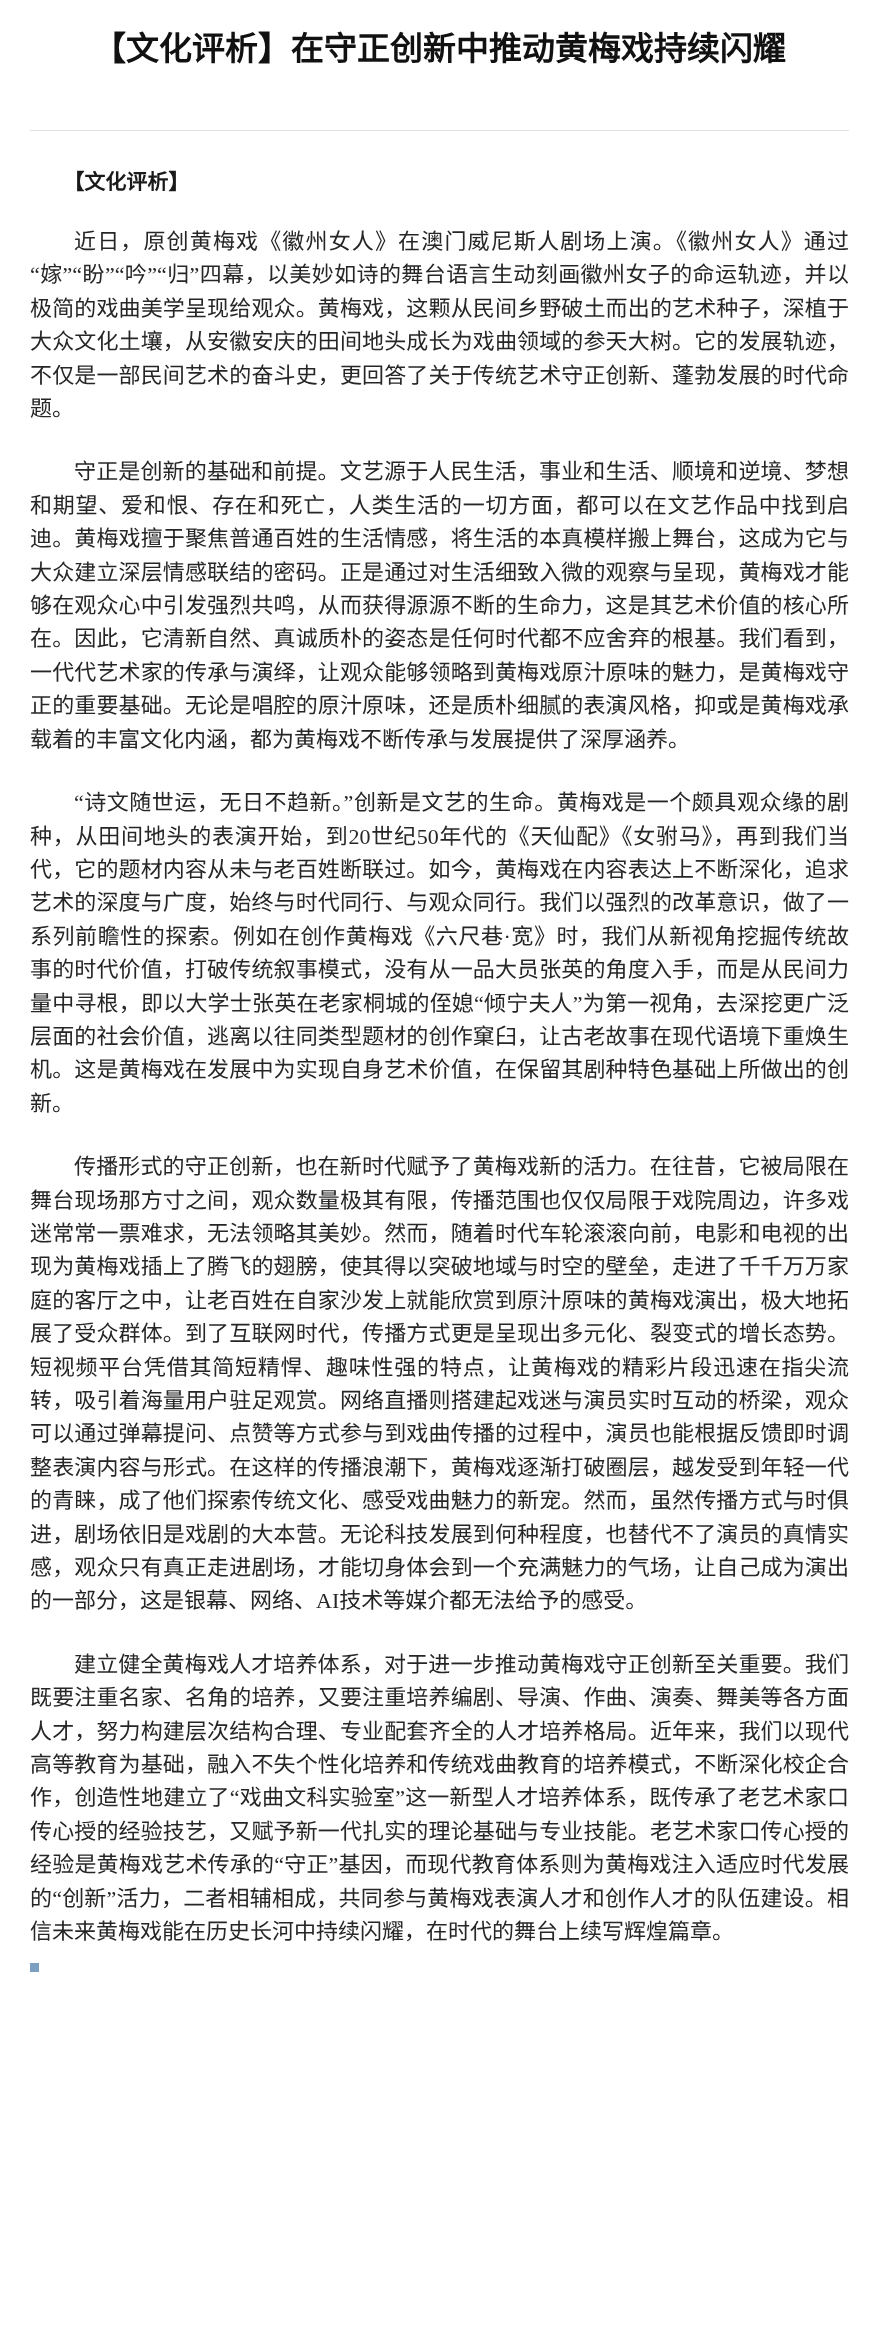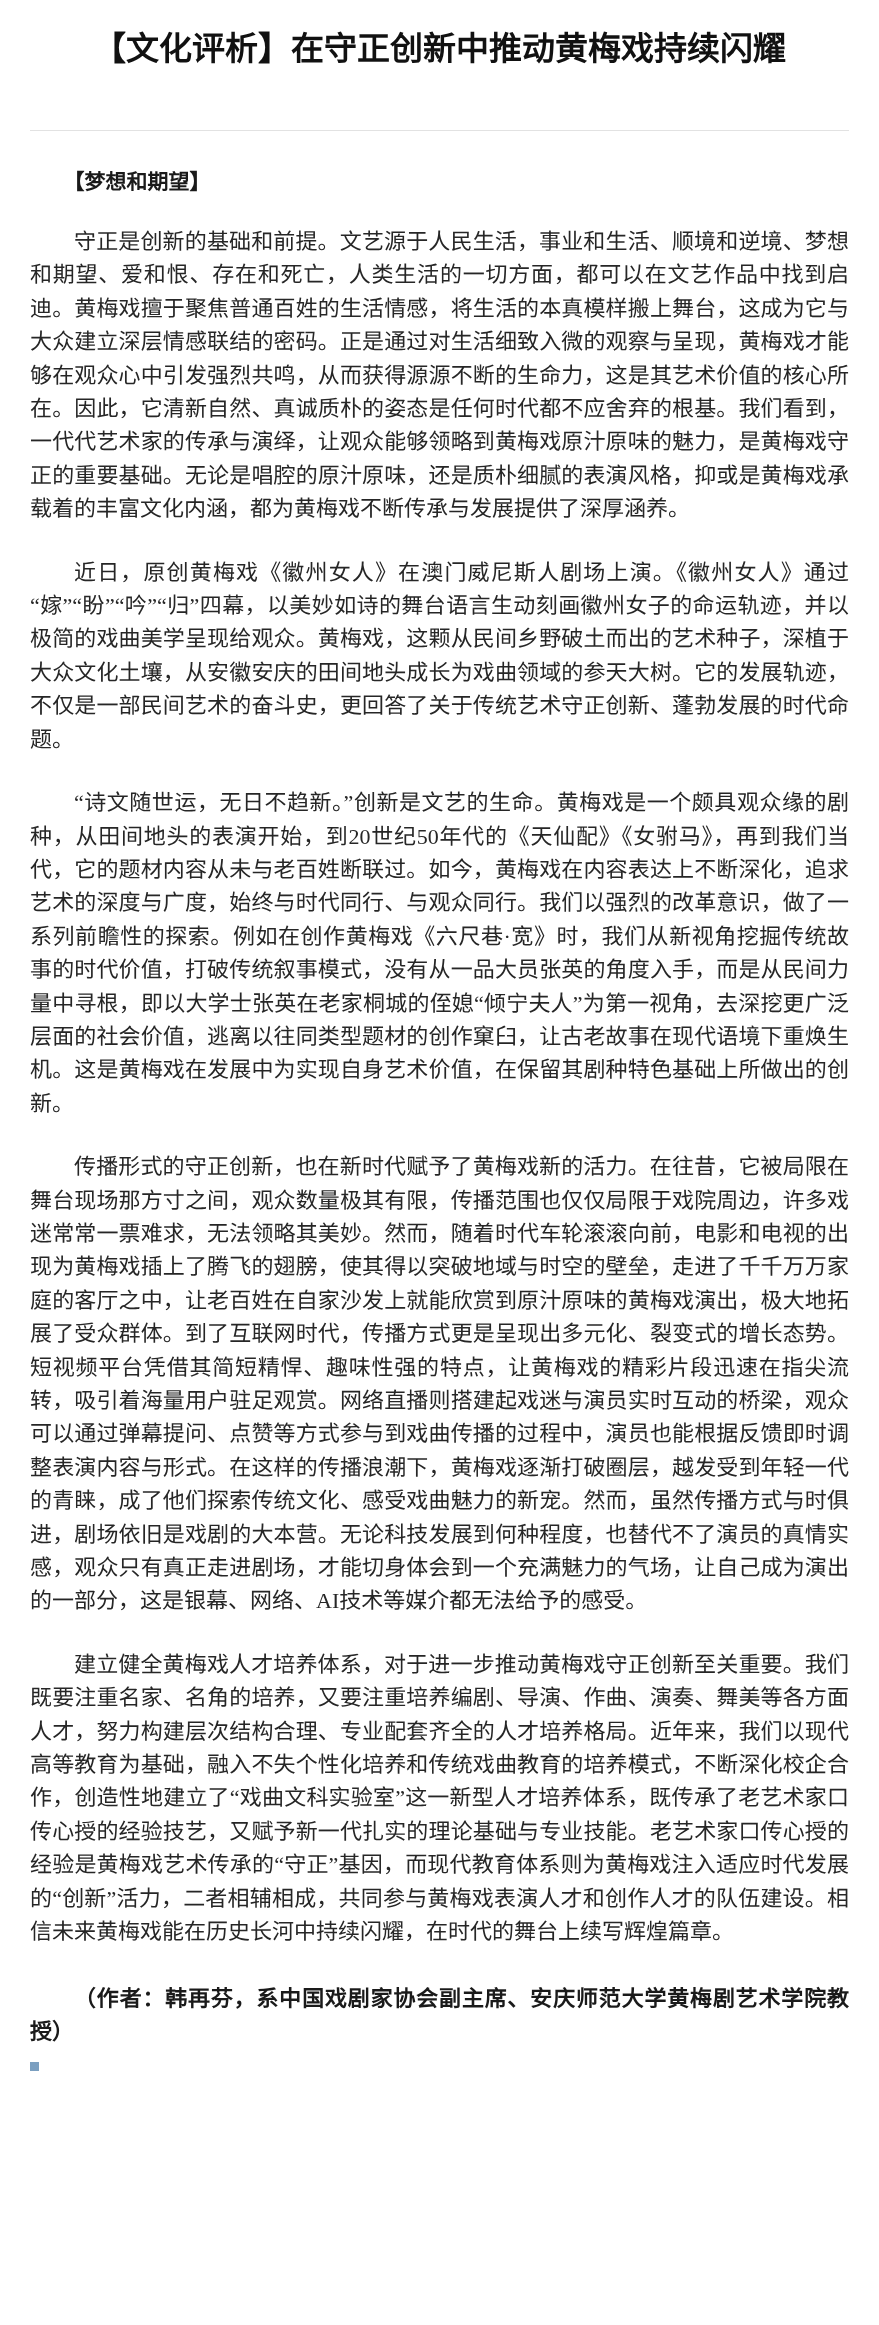--- a/index.html
+++ b/index.html
@@ -81,27 +81,26 @@
 </head>
 <body>
 
 <div class="article">
 
   <h1 class="article-title">【文化评析】在守正创新中推动黄梅戏持续闪耀</h1>
 
   <hr class="divider">
 
 
-  <div class="section-tag">【梦想和期望】</div>
+  <div class="section-tag">【文化评析】</div>
 
   <div class="body-text">
+    <p>近日，原创黄梅戏《徽州女人》在澳门威尼斯人剧场上演。《徽州女人》通过“嫁”“盼”“吟”“归”四幕，以美妙如诗的舞台语言生动刻画徽州女子的命运轨迹，并以极简的戏曲美学呈现给观众。黄梅戏，这颗从民间乡野破土而出的艺术种子，深植于大众文化土壤，从安徽安庆的田间地头成长为戏曲领域的参天大树。它的发展轨迹，不仅是一部民间艺术的奋斗史，更回答了关于传统艺术守正创新、蓬勃发展的时代命题。</p>
     <p>守正是创新的基础和前提。文艺源于人民生活，事业和生活、顺境和逆境、梦想和期望、爱和恨、存在和死亡，人类生活的一切方面，都可以在文艺作品中找到启迪。黄梅戏擅于聚焦普通百姓的生活情感，将生活的本真模样搬上舞台，这成为它与大众建立深层情感联结的密码。正是通过对生活细致入微的观察与呈现，黄梅戏才能够在观众心中引发强烈共鸣，从而获得源源不断的生命力，这是其艺术价值的核心所在。因此，它清新自然、真诚质朴的姿态是任何时代都不应舍弃的根基。我们看到，一代代艺术家的传承与演绎，让观众能够领略到黄梅戏原汁原味的魅力，是黄梅戏守正的重要基础。无论是唱腔的原汁原味，还是质朴细腻的表演风格，抑或是黄梅戏承载着的丰富文化内涵，都为黄梅戏不断传承与发展提供了深厚涵养。</p>
-    <p>近日，原创黄梅戏《徽州女人》在澳门威尼斯人剧场上演。《徽州女人》通过“嫁”“盼”“吟”“归”四幕，以美妙如诗的舞台语言生动刻画徽州女子的命运轨迹，并以极简的戏曲美学呈现给观众。黄梅戏，这颗从民间乡野破土而出的艺术种子，深植于大众文化土壤，从安徽安庆的田间地头成长为戏曲领域的参天大树。它的发展轨迹，不仅是一部民间艺术的奋斗史，更回答了关于传统艺术守正创新、蓬勃发展的时代命题。</p>
     <p>“诗文随世运，无日不趋新。”创新是文艺的生命。黄梅戏是一个颇具观众缘的剧种，从田间地头的表演开始，到20世纪50年代的《天仙配》《女驸马》，再到我们当代，它的题材内容从未与老百姓断联过。如今，黄梅戏在内容表达上不断深化，追求艺术的深度与广度，始终与时代同行、与观众同行。我们以强烈的改革意识，做了一系列前瞻性的探索。例如在创作黄梅戏《六尺巷·宽》时，我们从新视角挖掘传统故事的时代价值，打破传统叙事模式，没有从一品大员张英的角度入手，而是从民间力量中寻根，即以大学士张英在老家桐城的侄媳“倾宁夫人”为第一视角，去深挖更广泛层面的社会价值，逃离以往同类型题材的创作窠臼，让古老故事在现代语境下重焕生机。这是黄梅戏在发展中为实现自身艺术价值，在保留其剧种特色基础上所做出的创新。</p>
     <p>传播形式的守正创新，也在新时代赋予了黄梅戏新的活力。在往昔，它被局限在舞台现场那方寸之间，观众数量极其有限，传播范围也仅仅局限于戏院周边，许多戏迷常常一票难求，无法领略其美妙。然而，随着时代车轮滚滚向前，电影和电视的出现为黄梅戏插上了腾飞的翅膀，使其得以突破地域与时空的壁垒，走进了千千万万家庭的客厅之中，让老百姓在自家沙发上就能欣赏到原汁原味的黄梅戏演出，极大地拓展了受众群体。到了互联网时代，传播方式更是呈现出多元化、裂变式的增长态势。短视频平台凭借其简短精悍、趣味性强的特点，让黄梅戏的精彩片段迅速在指尖流转，吸引着海量用户驻足观赏。网络直播则搭建起戏迷与演员实时互动的桥梁，观众可以通过弹幕提问、点赞等方式参与到戏曲传播的过程中，演员也能根据反馈即时调整表演内容与形式。在这样的传播浪潮下，黄梅戏逐渐打破圈层，越发受到年轻一代的青睐，成了他们探索传统文化、感受戏曲魅力的新宠。然而，虽然传播方式与时俱进，剧场依旧是戏剧的大本营。无论科技发展到何种程度，也替代不了演员的真情实感，观众只有真正走进剧场，才能切身体会到一个充满魅力的气场，让自己成为演出的一部分，这是银幕、网络、AI技术等媒介都无法给予的感受。</p>
     <p>建立健全黄梅戏人才培养体系，对于进一步推动黄梅戏守正创新至关重要。我们既要注重名家、名角的培养，又要注重培养编剧、导演、作曲、演奏、舞美等各方面人才，努力构建层次结构合理、专业配套齐全的人才培养格局。近年来，我们以现代高等教育为基础，融入不失个性化培养和传统戏曲教育的培养模式，不断深化校企合作，创造性地建立了“戏曲文科实验室”这一新型人才培养体系，既传承了老艺术家口传心授的经验技艺，又赋予新一代扎实的理论基础与专业技能。老艺术家口传心授的经验是黄梅戏艺术传承的“守正”基因，而现代教育体系则为黄梅戏注入适应时代发展的“创新”活力，二者相辅相成，共同参与黄梅戏表演人才和创作人才的队伍建设。相信未来黄梅戏能在历史长河中持续闪耀，在时代的舞台上续写辉煌篇章。</p>
   </div>
 
-  <p class="footer-note">（作者：韩再芬，系中国戏剧家协会副主席、安庆师范大学黄梅剧艺术学院教授）</p>
 
   <div class="footer-marker"></div>
 
 </div>
 
 </body></html>

